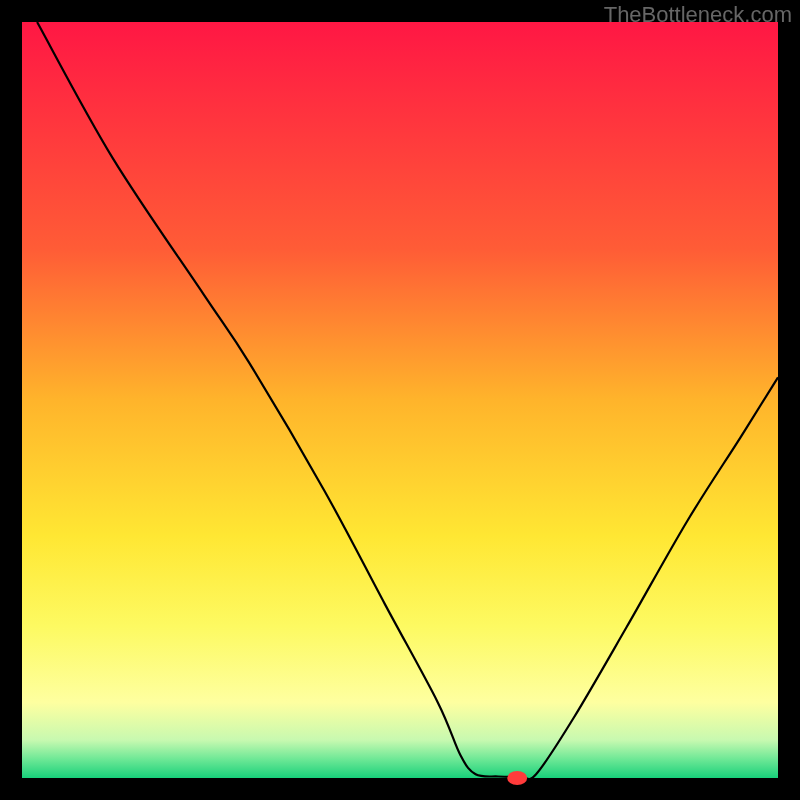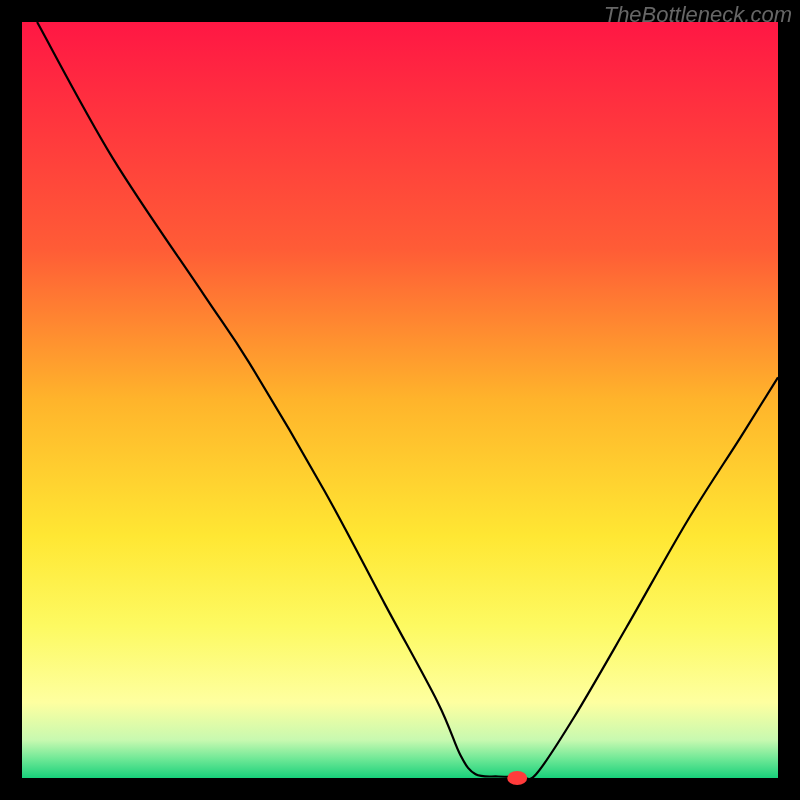--- a/index.html
+++ b/index.html
@@ -7,21 +7,20 @@
     padding: 0;
     width: 800px;
     height: 800px;
     background: #000;
     font-family: Arial, Helvetica, sans-serif;
   }
   .chart-container {
     position: relative;
     width: 800px;
     height: 800px;
-    font-style: italic;
   }
   .watermark {
     position: absolute;
     top: 2px;
     right: 8px;
     color: #666;
     font-size: 22px;
     font-weight: 500;
     z-index: 10;
     font-family: Arial, sans-serif;

